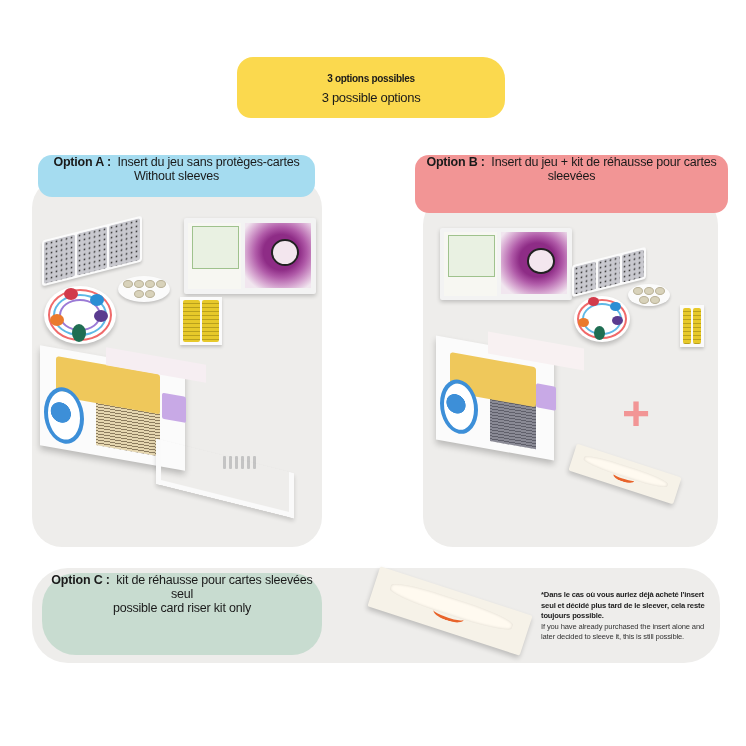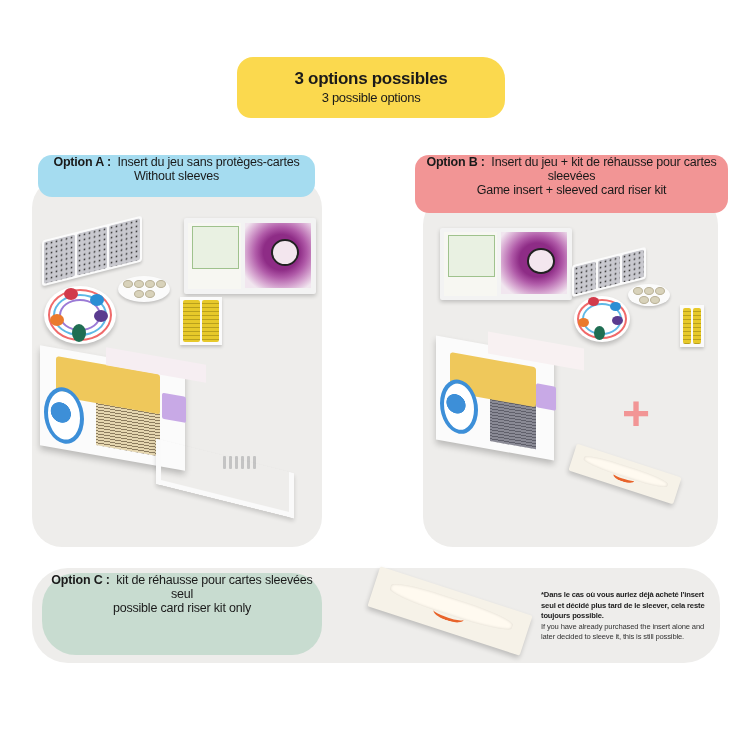--- a/index.html
+++ b/index.html
@@ -12,21 +12,21 @@
   .abs { position: absolute; }
 
   
   .banner {
     left: 237px; top: 57px; width: 268px; height: 61px;
     background: #fbd94e;
     border-radius: 16px 22px 18px 14px;
     display: flex; flex-direction: column; align-items: center; justify-content: center;
     text-align: center;
   }
-  .banner .t1 { font-size: 17px; font-weight: bold; letter-spacing: -0.3px; line-height: 19px; }
+  .banner .t1 { font-size: 10px; font-weight: bold; letter-spacing: -0.3px; line-height: 19px; }
   .banner .t2 { font-size: 13px; line-height: 19px; letter-spacing: -0.3px; }
 
   
   .panel { background: #eeedeb; border-radius: 30px; }
   .panel-a { left: 32px; top: 178px; width: 290px; height: 369px; }
   .panel-b { left: 423px; top: 195px; width: 295px; height: 352px; }
   .panel-c { left: 32px; top: 568px; width: 688px; height: 95px; border-radius: 36px; }
 
   
   .label {
@@ -184,21 +184,20 @@
 </div>
 <div class="abs card-box" style="left:488px;top:340px;width:96px;height:22px;background:#f8f1f2;box-shadow:none;transform:skewY(10deg);"></div>
 <div class="abs plus" style="left:622px;top:390px;">+</div>
 <div class="abs riser" style="left:570px;top:460px;width:110px;height:28px;">
   <div class="groove"></div>
     <div class="orange"></div>
 </div>
 
 <div class="abs label label-b">
   <div class="line1"><b>Option B :</b>&nbsp; <span>Insert du jeu + kit de réhausse pour cartes sleevées</span></div>
-  <div>Game insert + sleeved card riser kit</div>
 </div>
 
 <div class="abs panel panel-c"></div>
 
 <div class="abs label label-c">
   <div><b>Option C :</b>&nbsp; <span>kit de réhausse pour cartes  sleevées seul</span></div>
   <div>possible card riser kit only</div>
 </div>
 
 <div class="abs riser" style="left:370px;top:590px;width:160px;height:42px;">

